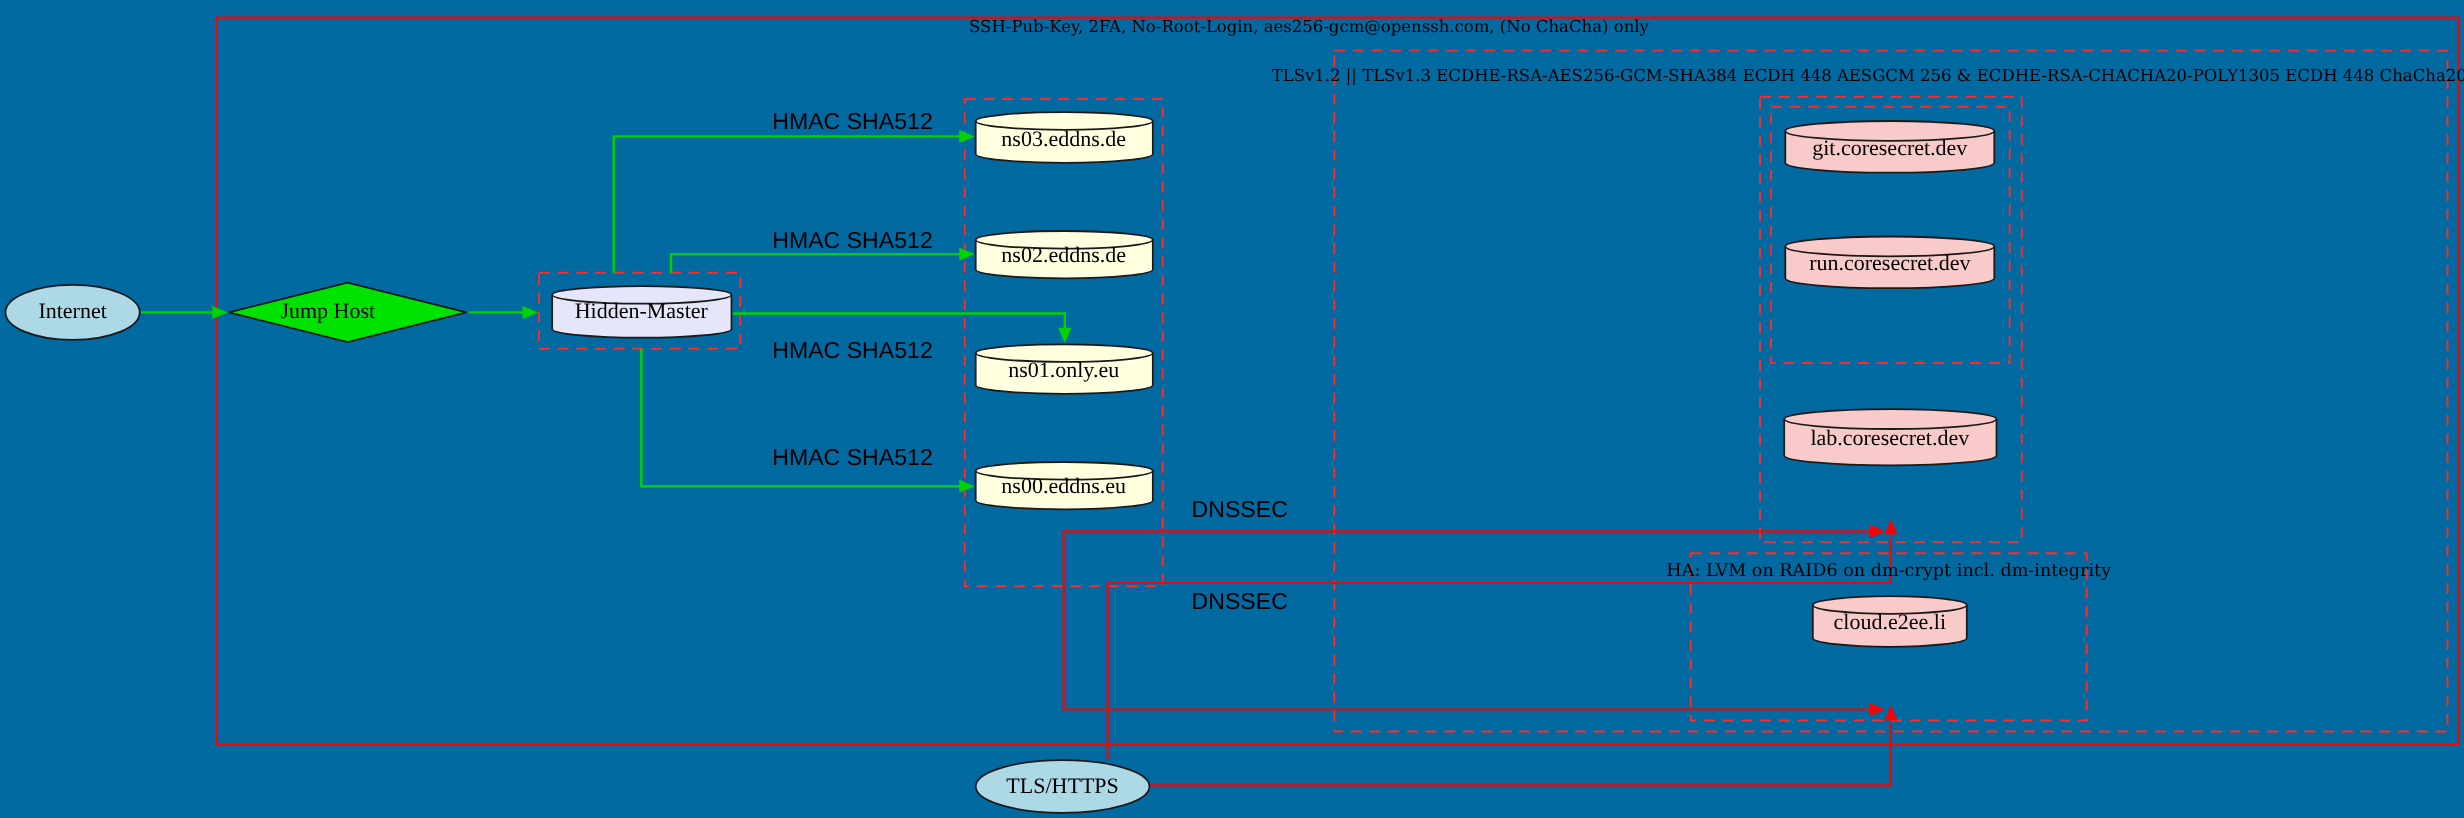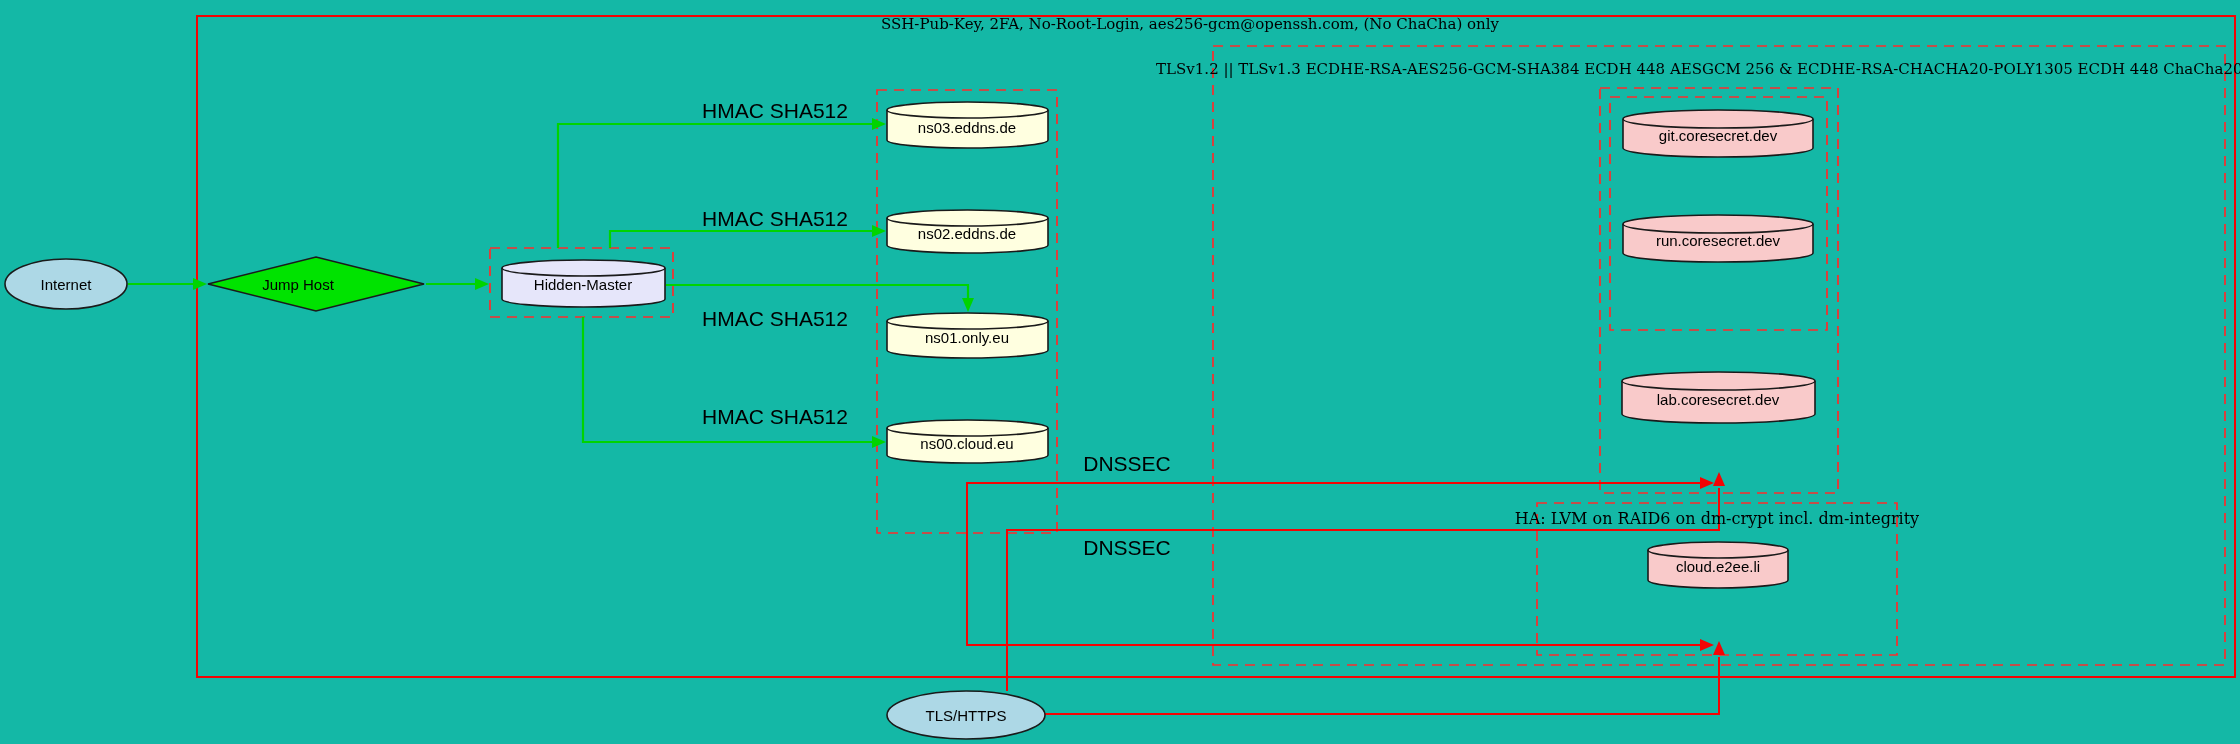--- a/index.html
+++ b/index.html
@@ -1,20 +1,20 @@
 <!DOCTYPE html>
 <html><head>
 <meta charset="utf-8">
 <style>
   html,body{margin:0;padding:0;background:#fff;}
-  #canvas{position:relative;width:2240px;height:744px;background:#14b8a6;overflow:hidden;
+  #canvas{position:relative;width:2240px;height:744px;background:#0369a1;overflow:hidden;
           font-family:"Liberation Sans",sans-serif;}
   #wires{position:absolute;left:0;top:0;width:2240px;height:744px;}
   .lbl{position:absolute;transform:translate(-50%,-50%);white-space:nowrap;color:#000;}
-  .node-lbl{font-family:Liberation Sans, sans-serif;font-size:15px;}
+  .node-lbl{font-family:Liberation Serif, serif;font-size:20px;}
   .edge-lbl{font-family:Liberation Sans, sans-serif;font-size:21px;}
   .cluster-lbl{font-family:"DejaVu Serif",serif;font-size:15px;}
   .ha-lbl{font-size:16px;}
 </style>
 </head>
 <body>
 
 <div id="canvas">
 
   <svg id="wires" width="2240" height="744" viewBox="0 0 2240 744" fill="none" stroke-linejoin="miter">
@@ -101,20 +101,20 @@
   <div class="lbl edge-lbl" style="left:775px;top:417px">HMAC SHA512</div>
   <div class="lbl edge-lbl" style="left:1127px;top:464px">DNSSEC</div>
   <div class="lbl edge-lbl" style="left:1127px;top:548px">DNSSEC</div>
 
   <div class="lbl node-lbl" style="left:66px;top:284px">Internet</div>
   <div class="lbl node-lbl" style="left:298px;top:284px">Jump Host</div>
   <div class="lbl node-lbl" style="left:583px;top:284px">Hidden-Master</div>
   <div class="lbl node-lbl" style="left:967px;top:127px">ns03.eddns.de</div>
   <div class="lbl node-lbl" style="left:967px;top:233px">ns02.eddns.de</div>
   <div class="lbl node-lbl" style="left:967px;top:337px">ns01.only.eu</div>
-  <div class="lbl node-lbl" style="left:967px;top:443px">ns00.cloud.eu</div>
+  <div class="lbl node-lbl" style="left:967px;top:443px">ns00.eddns.eu</div>
   <div class="lbl node-lbl" style="left:1718px;top:135px">git.coresecret.dev</div>
   <div class="lbl node-lbl" style="left:1718px;top:240px">run.coresecret.dev</div>
   <div class="lbl node-lbl" style="left:1718px;top:399px">lab.coresecret.dev</div>
   <div class="lbl node-lbl" style="left:1718px;top:566px">cloud.e2ee.li</div>
   <div class="lbl node-lbl" style="left:966px;top:715px">TLS/HTTPS</div>
 
 </div>
 
 </body></html>

